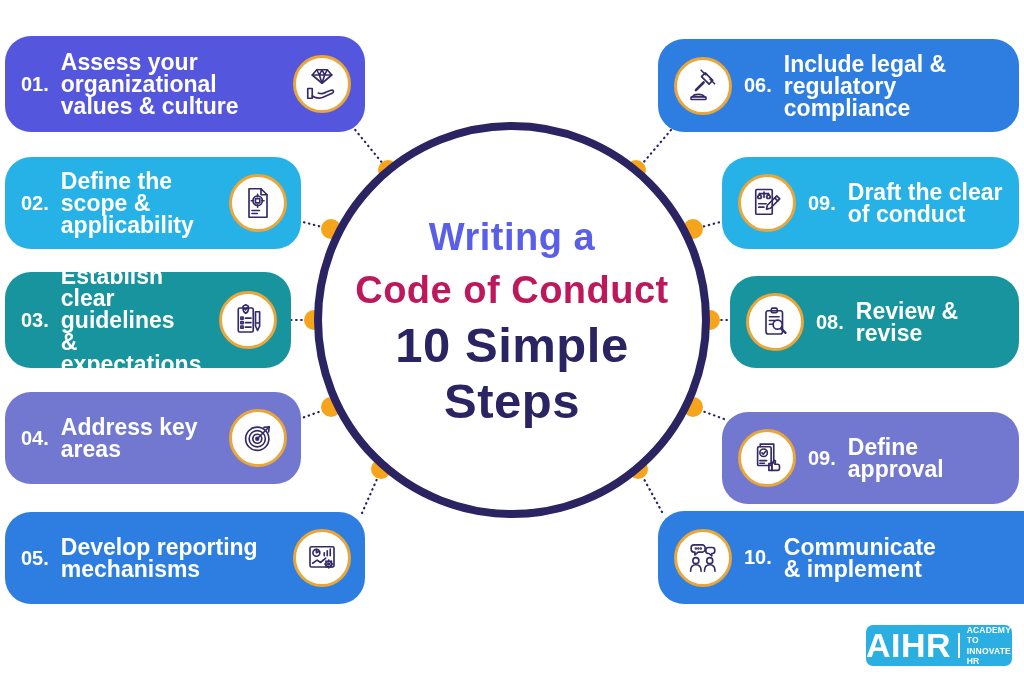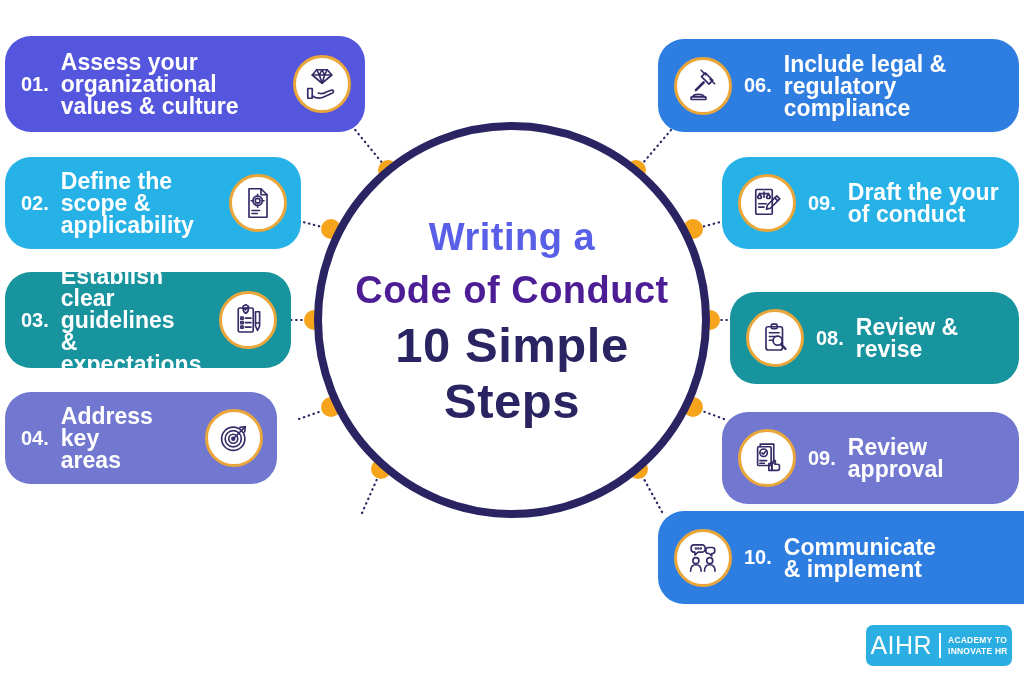--- a/index.html
+++ b/index.html
@@ -27,32 +27,32 @@
     flex:0 0 auto;width:58px;height:58px;border-radius:50%;background:#ffffff;
     border:3.5px solid #E9A63B;box-sizing:border-box;
     display:flex;align-items:center;justify-content:center;
   }
   .badge svg{width:36px;height:36px;stroke:#332A66;fill:none;stroke-width:2.2;
     stroke-linecap:round;stroke-linejoin:round;}
   
   .b01{left:5px;top:36px;width:360px;height:96px;}
   .b02{left:5px;top:157px;width:296px;height:92px;}
   .b03{left:5px;top:272px;width:286px;height:96px;}
-  .b04{left:5px;top:392px;width:272px;height:92px;}
+  .b04{left:5px;top:392px;width:296px;height:92px;}
   .b05{left:5px;top:512px;width:360px;height:92px;}
   .b06{left:658px;top:39px;width:361px;height:93px;}
   .b07{left:722px;top:157px;width:297px;height:92px;}
-  .b08{left:730px;top:276px;width:289px;height:92px;margin-top:16px;}
+  .b08{left:730px;top:276px;width:289px;height:92px;}
   .b09{left:722px;top:392px;width:297px;height:92px;}
   .b10{left:658px;top:511px;width:407px;height:93px;}
   .logo{
     position:absolute;left:866px;top:625px;width:146px;height:41px;border-radius:7px;
     display:flex;align-items:center;justify-content:center;gap:7px;color:#ffffff;z-index:3;
   }
-  .logo-name{font-size:25px;font-weight:normal;letter-spacing:.5px;}
+  .logo-name{font-size:34px;font-weight:bold;letter-spacing:.5px;}
   .logo-divider{width:2px;height:25px;background:#ffffff;}
   .logo-tagline{font-size:8.5px;font-weight:bold;line-height:10.5px;white-space:pre-line;letter-spacing:.2px;}
 </style>
 </head>
 <body>
 
 <div class="canvas">
 
   <svg class="connectors" viewBox="0 0 1024 680">
     <g stroke-width="2.2" stroke-dasharray="0.5 4.6" stroke-linecap="round" fill="none">
@@ -76,21 +76,21 @@
       <circle cx="636" cy="170" r="10" fill="#F7A41D"></circle>
       <circle cx="693" cy="229" r="10" fill="#F7A41D"></circle>
       <circle cx="710" cy="320" r="10" fill="#F7A41D"></circle>
       <circle cx="693" cy="407" r="10" fill="#F7A41D"></circle>
       <circle cx="638" cy="469" r="10" fill="#F7A41D"></circle>
     </g>
   </svg>
 
   <div class="center-circle" style="border-color: rgb(43, 36, 98);">
     <div class="title-accent" style="color: rgb(90, 95, 232);">Writing a</div>
-    <div class="title-accent" style="color: #4c1d95;">Code of Conduct</div>
+    <div class="title-accent" style="color: #be185d;">Code of Conduct</div>
     <div class="title-dark" style="color: rgb(43, 36, 98);">10 Simple Steps</div>
   </div>
 
   <div class="step left b01" style="background-color: rgb(84, 86, 221);">
     <span class="num">01.</span>
     <span class="label">Assess your
 organizational
 values &amp; culture</span>
     <span class="badge">
       <svg viewBox="0 0 48 48">
@@ -150,20 +150,37 @@
         <circle cx="23" cy="25" r="15.5"></circle>
         <circle cx="23" cy="25" r="10.8"></circle>
         <circle cx="23" cy="25" r="6"></circle>
         <circle cx="23" cy="25" r="1.8" fill="#332A66"></circle>
         <path d="M24 24 L39 9"></path>
         <path d="M32 9.8 L39 9 L38.2 16"></path>
       </svg>
     </span>
   </div>
 
+  <div class="step left b05" style="background-color: rgb(46, 126, 225);">
+    <span class="num">05.</span>
+    <span class="label">Develop reporting
+mechanisms</span>
+    <span class="badge">
+      <svg viewBox="0 0 48 48">
+        <rect x="8" y="9" width="32" height="27" rx="2"></rect>
+        <circle cx="16.5" cy="17" r="4.6"></circle>
+        <path d="M16.5 17 V12.4 M16.5 17 L20.6 15"></path>
+        <path d="M27 21 v-4 M31 21 v-6.5 M35 21 v-9"></path>
+        <path d="M11.5 31 l6 -4.2 4.5 3.2 7 -5.8"></path>
+        <circle cx="33" cy="32" r="4"></circle>
+        <circle cx="33" cy="32" r="1.3"></circle>
+        <path d="M33 26.6 v1.8 M33 35.6 v1.8 M27.6 32 h1.8 M36.6 32 h1.8 M29.2 28.2 l1.3 1.3 M35.5 34.5 l1.3 1.3 M36.8 28.2 l-1.3 1.3 M30.5 34.5 l-1.3 1.3"></path>
+      </svg>
+    </span>
+  </div>
 
   <div class="step right b06" style="background-color: rgb(46, 126, 225);">
     <span class="badge">
       <svg viewBox="0 0 48 48">
         <path d="M27 6.5 l10 10 -5 5 -10 -10 z"></path>
         <path d="M24.5 4 l6 6 M36.5 16 l6 6" transform="translate(-3 -1)"></path>
         <path d="M24.8 19.3 L14.5 29.6" stroke-width="3.4"></path>
         <path d="M10.5 38.5 c0 -4.5 15 -4.5 15 0"></path>
         <rect x="8" y="38.5" width="20" height="3.5" rx="1"></rect>
       </svg>
@@ -180,21 +197,21 @@
         <rect x="9" y="6" width="22" height="33" rx="1.5"></rect>
         <path d="M20 9.5 v7 M14 11.5 h12"></path>
         <path d="M11.6 15.5 a2.5 2.5 0 0 0 5 0 M23.4 15.5 a2.5 2.5 0 0 0 5 0"></path>
         <path d="M14.1 11.5 l-2.3 4 M14.1 11.5 l2.3 4 M25.9 11.5 l-2.3 4 M25.9 11.5 l2.3 4"></path>
         <path d="M13 25 h10 M13 29.5 h7"></path>
         <path d="M37 14.5 l4 4 -12.5 12.5 -5.2 1.2 1.2 -5.2 z"></path>
         <path d="M34.3 17.2 l4 4"></path>
       </svg>
     </span>
     <span class="num">09.</span>
-    <span class="label">Draft the your
+    <span class="label">Draft the clear
 of conduct</span>
   </div>
 
   <div class="step right b08" style="background-color: rgb(24, 148, 158);">
     <span class="badge">
       <svg viewBox="0 0 48 48">
         <rect x="12" y="9" width="22" height="31" rx="3"></rect>
         <rect x="19" y="5.5" width="8" height="6" rx="2"></rect>
         <path d="M16.5 17 h13 M16.5 22 h13 M16.5 27 h7.5"></path>
         <circle cx="27.5" cy="27.5" r="6" fill="#ffffff"></circle>
@@ -212,21 +229,21 @@
         <path d="M15 9 v-3.5 h18 v25 h-3.5"></path>
         <rect x="11.5" y="9" width="18" height="25" rx="1.5"></rect>
         <circle cx="19.5" cy="17" r="5"></circle>
         <path d="M17.3 17.2 l1.7 1.7 3 -3.6"></path>
         <path d="M14.5 27.5 h9 M14.5 31 h6"></path>
         <rect x="26.5" y="31.5" width="4" height="9"></rect>
         <path d="M30.5 40.5 h7.5 c1.6 0 2.6 -1 2.6 -2.6 v-3 c0 -1.6 -1 -2.6 -2.6 -2.6 h-3.6 l0.9 -3.3 c0.4 -1.7 -1.7 -2.5 -2.5 -1 c-1 1.9 -2.3 3.5 -2.3 5.3 z"></path>
       </svg>
     </span>
     <span class="num">09.</span>
-    <span class="label">Review
+    <span class="label">Define
 approval</span>
   </div>
 
   <div class="step right b10" style="background-color: rgb(46, 126, 225);">
     <span class="badge">
       <svg viewBox="0 0 48 48">
         <path d="M12 6.5 h11 a3.8 3.8 0 0 1 3.8 3.8 v2 a3.8 3.8 0 0 1 -3.8 3.8 h-5.5 l-4.3 3.7 v-3.7 h-1.2 a3.8 3.8 0 0 1 -3.8 -3.8 v-2 a3.8 3.8 0 0 1 3.8 -3.8 z"></path>
         <circle cx="14.5" cy="11.3" r="0.6" fill="#332A66"></circle>
         <circle cx="17.8" cy="11.3" r="0.6" fill="#332A66"></circle>
         <circle cx="21.1" cy="11.3" r="0.6" fill="#332A66"></circle>

